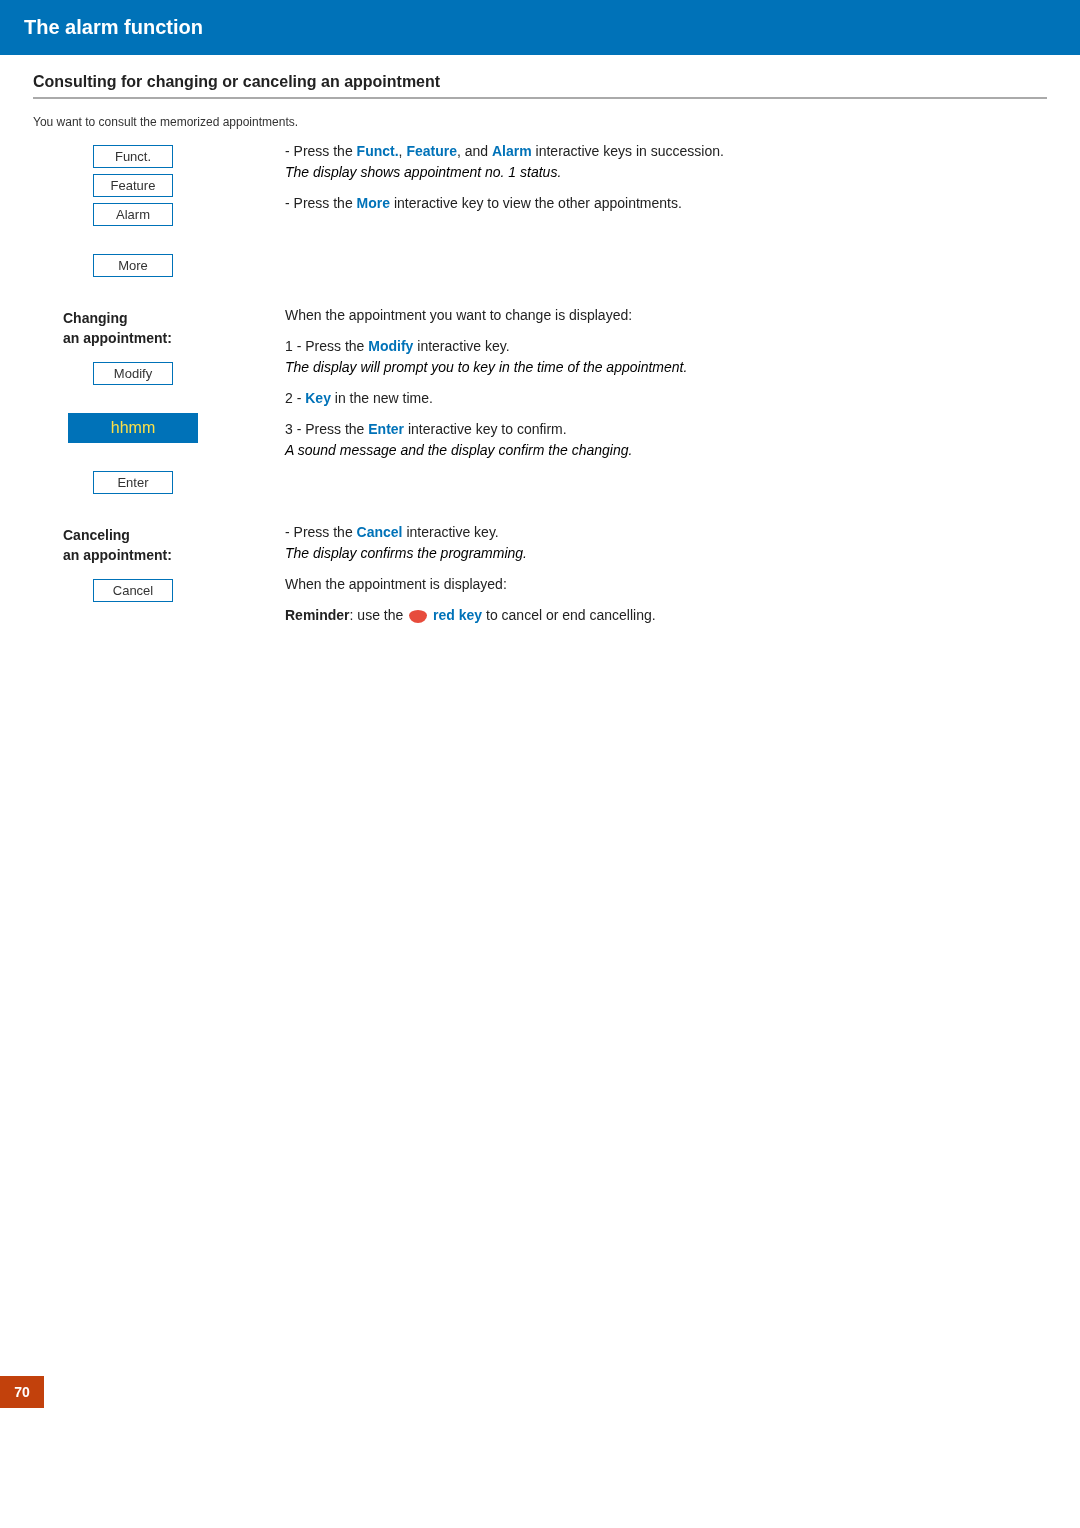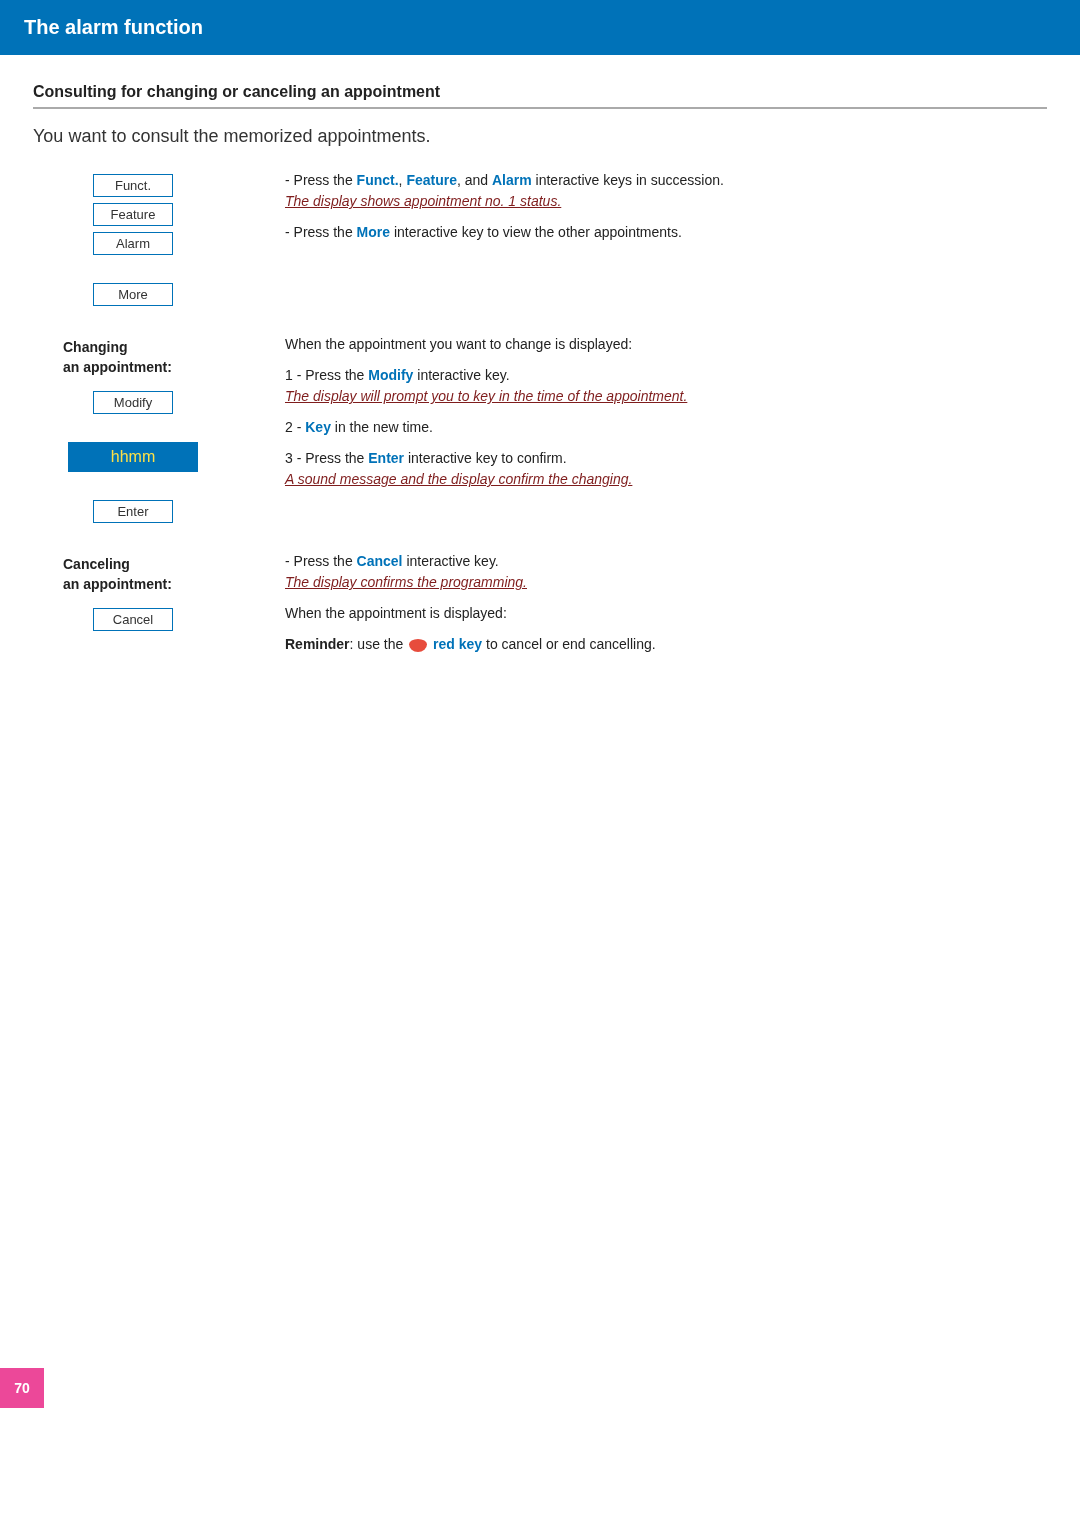--- a/index.html
+++ b/index.html
@@ -14,21 +14,21 @@
       color: #222;
       background: #fff;
       width: 1080px;
       min-height: 1528px;
       position: relative;
     }
 
     .header-bar {
       background-color: #0072B8;
       padding: 16px 24px;
-      margin-bottom: 28px;
+      margin-bottom: 18px;
     }
 
     .header-bar h1 {
       color: #fff;
       font-size: 20px;
       font-weight: bold;
     }
 
     .main-content {
       padding: 0 33px;
@@ -37,23 +37,23 @@
     .section-title {
       font-size: 16px;
       font-weight: bold;
       color: #222;
       border-bottom: 2px solid #aaa;
       padding-bottom: 6px;
       margin-bottom: 14px;
     }
 
     .intro-text {
-      font-size: 18px;
+      font-size: 12px;
       color: #333;
-      margin-bottom: 20px;
+      margin-bottom: 10px;
     }
 
     .content-row {
       display: flex;
       flex-direction: row;
       margin-bottom: 18px;
     }
 
     .left-col {
       width: 200px;
@@ -92,22 +92,21 @@
       display: inline-block;
     }
 
     .blue-text {
       color: #0072B8;
       font-weight: bold;
     }
 
     .italic-text {
       font-style: italic;
-      color: #7f1d1d;
-      text-decoration: underline;
+      color: #000000;
     }
 
     p {
       margin-bottom: 10px;
       line-height: 1.5;
     }
 
     .changing-label {
       font-weight: bold;
       font-size: 14px;
@@ -125,26 +124,26 @@
 
     .reminder-text {
       font-size: 14px;
       line-height: 1.5;
     }
 
     .page-number-box {
       position: absolute;
       bottom: 120px;
       left: 0;
-      background: #ec4899;
+      background: #c2410c;
       color: #fff;
       font-size: 14px;
       font-weight: bold;
       width: 44px;
-      height: 40px;
+      height: 32px;
       display: flex;
       align-items: center;
       justify-content: center;
       text-align: right;
     }
   </style>
 </head>
 <body>
 
 <div class="header-bar">

